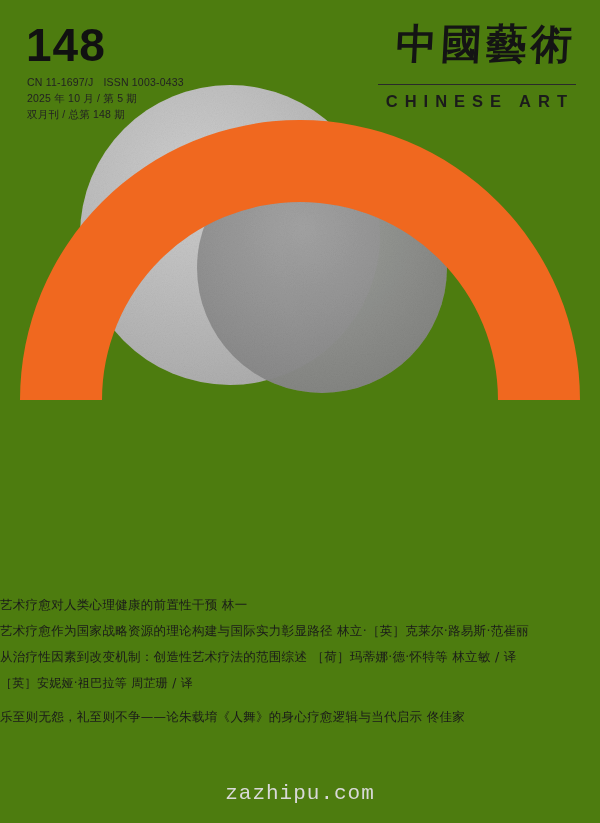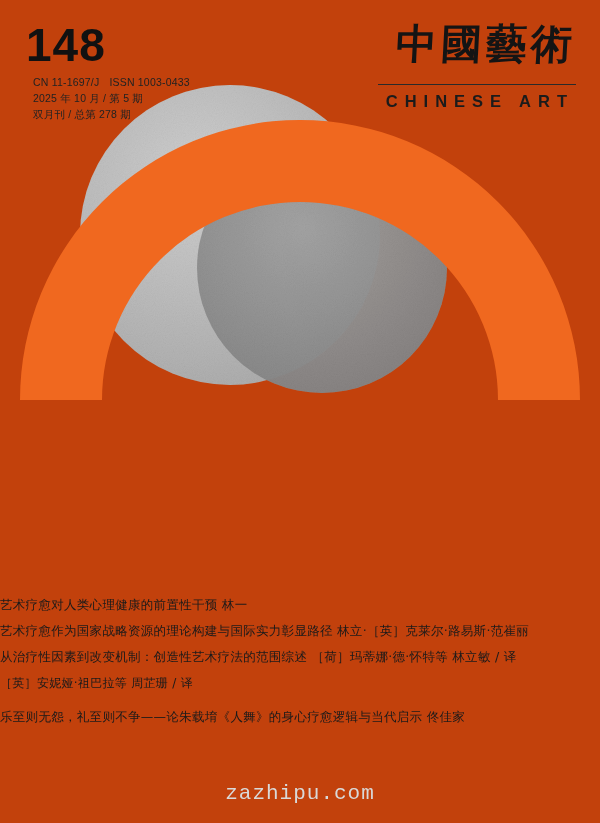--- a/index.html
+++ b/index.html
@@ -10,21 +10,21 @@
     width: 600px;
     height: 823px;
     background: #ffffff;
     font-family: "Liberation Sans", sans-serif;
     overflow: hidden;
   }
   .cover {
     position: relative;
     width: 600px;
     height: 823px;
-    background: #c2410c;
+    background: #4d7c0f;
     overflow: hidden;
   }
 
   
   .issue-number {
     position: absolute;
     left: 26px;
     top: 22px;
     font-family: "Liberation Sans", sans-serif;
     font-size: 46px;
@@ -39,21 +39,20 @@
     left: 27px;
     top: 74px;
     z-index: 6;
     color: #222;
     font-size: 10.5px;
     line-height: 16px;
     letter-spacing: 0.2px;
   }
   .meta-line {
     white-space: nowrap;
-    margin-left: 6px;
   }
   .meta-line .sep {
     display: inline-block;
     width: 10px;
   }
 
   
   .title-cn {
     position: absolute;
     right: 24px;
@@ -179,21 +178,21 @@
     </g>
   </svg>
 
   <div class="issue-number">148</div>
 
   <div class="meta-block">
     <div class="meta-line">
       <span>CN 11-1697/J</span><span class="sep"></span><span>ISSN 1003-0433</span>
     </div>
     <div class="meta-line">2025 年 10 月 / 第 5 期</div>
-    <div class="meta-line">双月刊 / 总第 278 期</div>
+    <div class="meta-line">双月刊 / 总第 148 期</div>
   </div>
 
   <div class="title-cn">中國藝術</div>
   <div class="title-rule"></div>
   <div class="title-en">CHINESE ART</div>
 
   <div class="contents">
     <div class="toc-line">艺术疗愈对人类心理健康的前置性干预    林一</div>
     <div class="toc-line">艺术疗愈作为国家战略资源的理论构建与国际实力彰显路径    林立·［英］克莱尔·路易斯·范崔丽</div>
     <div class="toc-line">从治疗性因素到改变机制：创造性艺术疗法的范围综述    ［荷］玛蒂娜·德·怀特等   林立敏 / 译</div>

